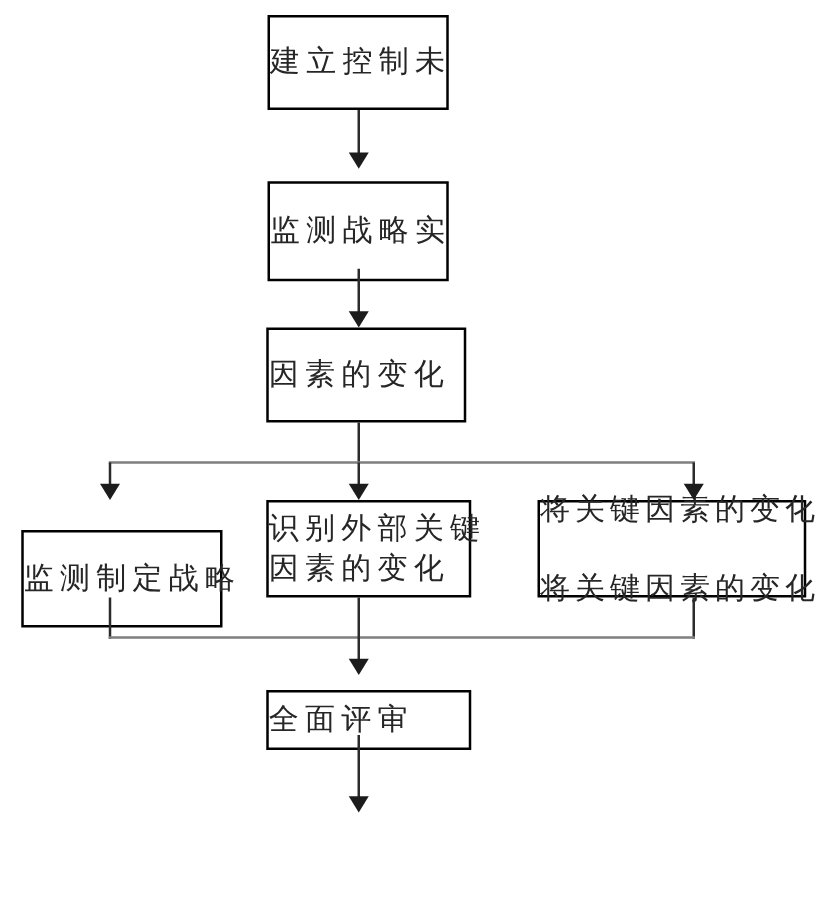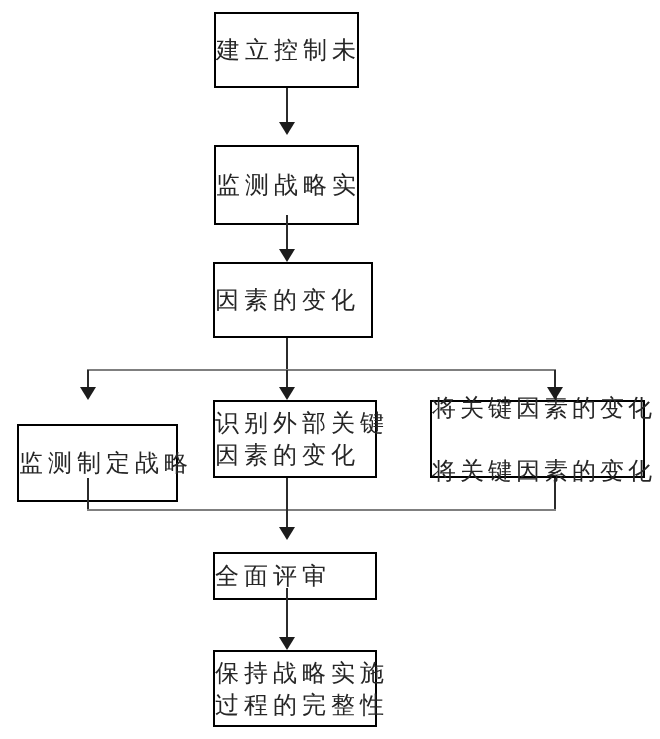--- a/index.html
+++ b/index.html
@@ -85,24 +85,20 @@
 
   <div class="node" id="n6">
     <span>将关键因素的变化</span>
     <span>将关键因素的变化</span>
   </div>
 
   <div class="node" id="n7">
     <span>全面评审</span>
   </div>
 
-  <div class="node" id="n8">
-    <span>保持战略实施</span>
-    <span>过程的完整性</span>
-  </div>
 
   <div class="vline" style="left:286px; top:88px; height:36px;"></div>
   <div class="arrowhead" style="left:279px; top:122px;"></div>
 
   <div class="vline" style="left:286px; top:215px; height:36px;"></div>
   <div class="arrowhead" style="left:279px; top:249px;"></div>
 
   <div class="vline" style="left:286px; top:338px; height:32px;"></div>
   <div class="hline" style="left:87px; top:369px; width:469px;"></div>
 

